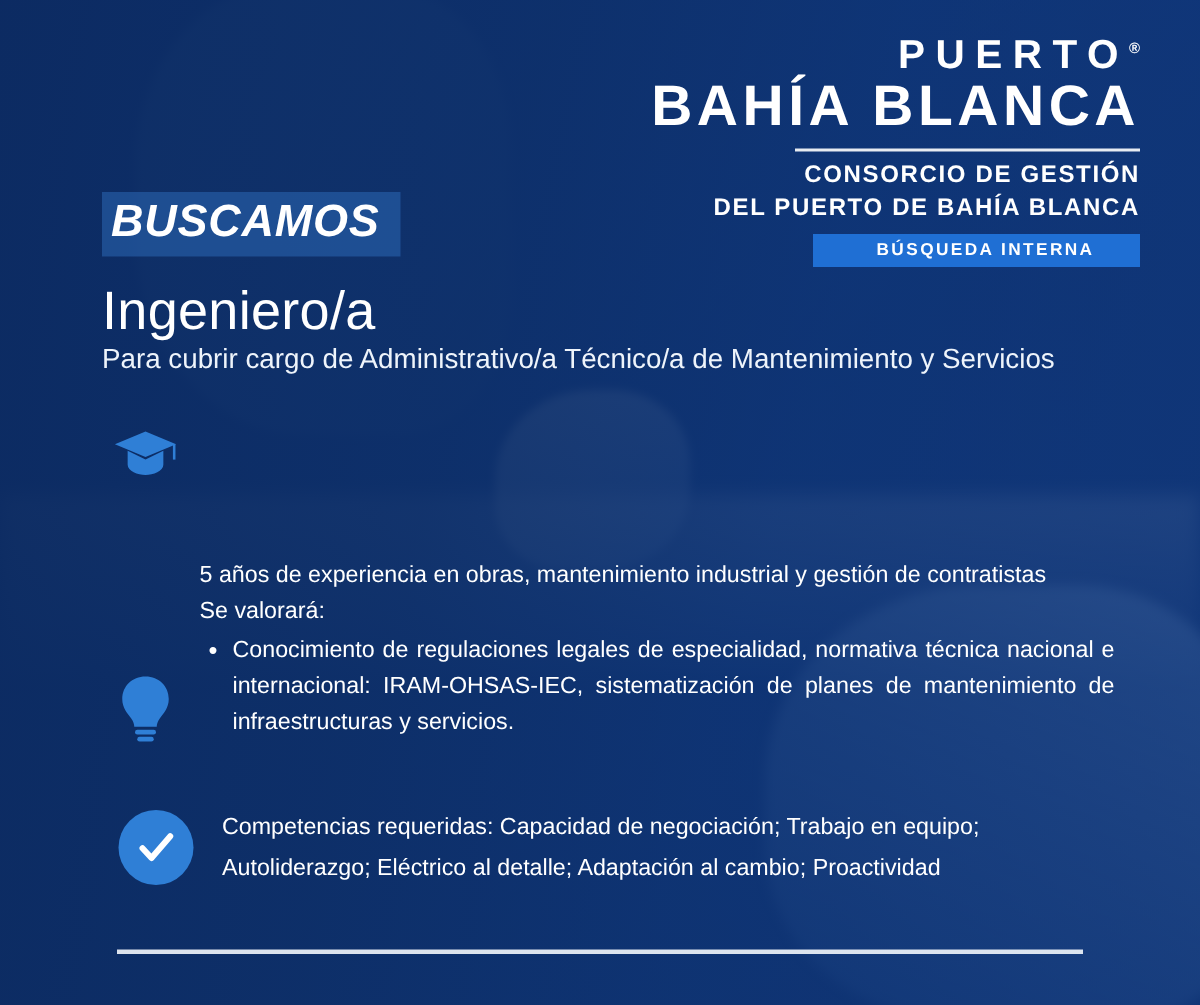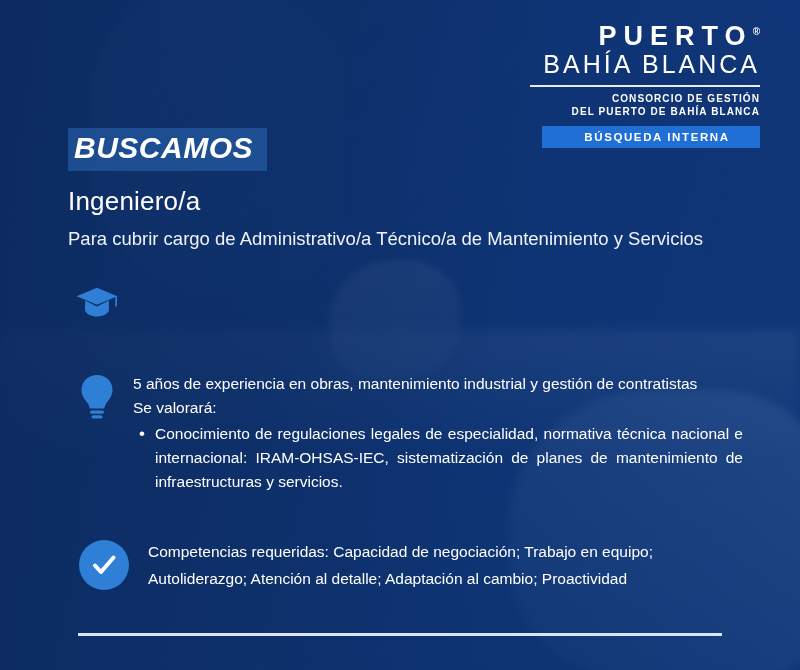--- a/index.html
+++ b/index.html
@@ -85,35 +85,35 @@
     position: relative;
     display: inline-block;
     margin-left: 28px;
   }
   .logo-reg {
     font-size: 10px;
     vertical-align: super;
     letter-spacing: 0;
   }
   .logo-bahia {
-    font-size: 25px;
+    font-size: 38px;
     letter-spacing: 3px;
-    font-weight: normal;
+    font-weight: bold;
     line-height: 1.1;
     margin-top: 1px;
   }
   .logo-rule {
     height: 2px;
     background: #ffffff;
     margin: 6px 0 5px auto;
     width: 230px;
     opacity: 0.9;
   }
   .logo-sub1, .logo-sub2 {
-    font-size: 10px;
+    font-size: 16px;
     letter-spacing: 1.1px;
     line-height: 1.35;
     font-weight: bold;
   }
   .logo-badge {
     margin-top: 7px;
     display: inline-block;
     background: #1f6fd4;
     color: #ffffff;
     font-size: 11.5px;
@@ -139,21 +139,21 @@
     font-weight: bold;
     font-size: 30px;
     letter-spacing: 0.5px;
     padding: 3px 14px 6px 6px;
   }
   .title {
     position: absolute;
     left: 68px;
     top: 186px;
     color: #ffffff;
-    font-size: 26px;
+    font-size: 36px;
     font-weight: normal;
     letter-spacing: 0.2px;
   }
   .subtitle {
     position: absolute;
     left: 68px;
     top: 228px;
     color: #eef4fb;
     font-size: 18.5px;
     font-weight: normal;
@@ -172,21 +172,21 @@
     justify-content: center;
     padding-top: 2px;
   }
   .sec-body {
     color: #ffffff;
     font-size: 15.5px;
     line-height: 1.55;
   }
 
   .sec1 { left: 60px; top: 284px; width: 700px; }
-  .sec2 { left: 60px; top: 372px; width: 700px; }
+  .sec2 { left: 60px; top: 372px; width: 700px; align-items: flex-end; }
   .sec3 { left: 60px; top: 538px; width: 700px; }
 
   .sec2 .sec-body { width: 610px; }
   .sec2 ul {
     margin: 2px 0 0 0;
     padding-left: 20px;
     list-style: none;
   }
   .sec2 li {
     position: relative;
@@ -287,19 +287,19 @@
     <div class="section sec3">
       <div class="sec-icon">
         <div class="icon-check">
           <svg width="28" height="28" viewBox="0 0 28 28" xmlns="http://www.w3.org/2000/svg">
             <path d="M5 14.5 L11 21 L23.5 6.5" stroke="#ffffff" stroke-width="4" fill="none" stroke-linecap="round" stroke-linejoin="round"></path>
           </svg>
         </div>
       </div>
       <div class="sec-body">
         <div>Competencias requeridas: Capacidad de negociación; Trabajo en equipo;</div>
-        <div>Autoliderazgo; Atención al detalle; Adaptación al cambio; Proactividad</div>
+        <div>Autoliderazgo; Eléctrico al detalle; Adaptación al cambio; Proactividad</div>
       </div>
     </div>
 
     <div class="bottom-rule"></div>
   </div>
 </div>
 
 </body></html>

